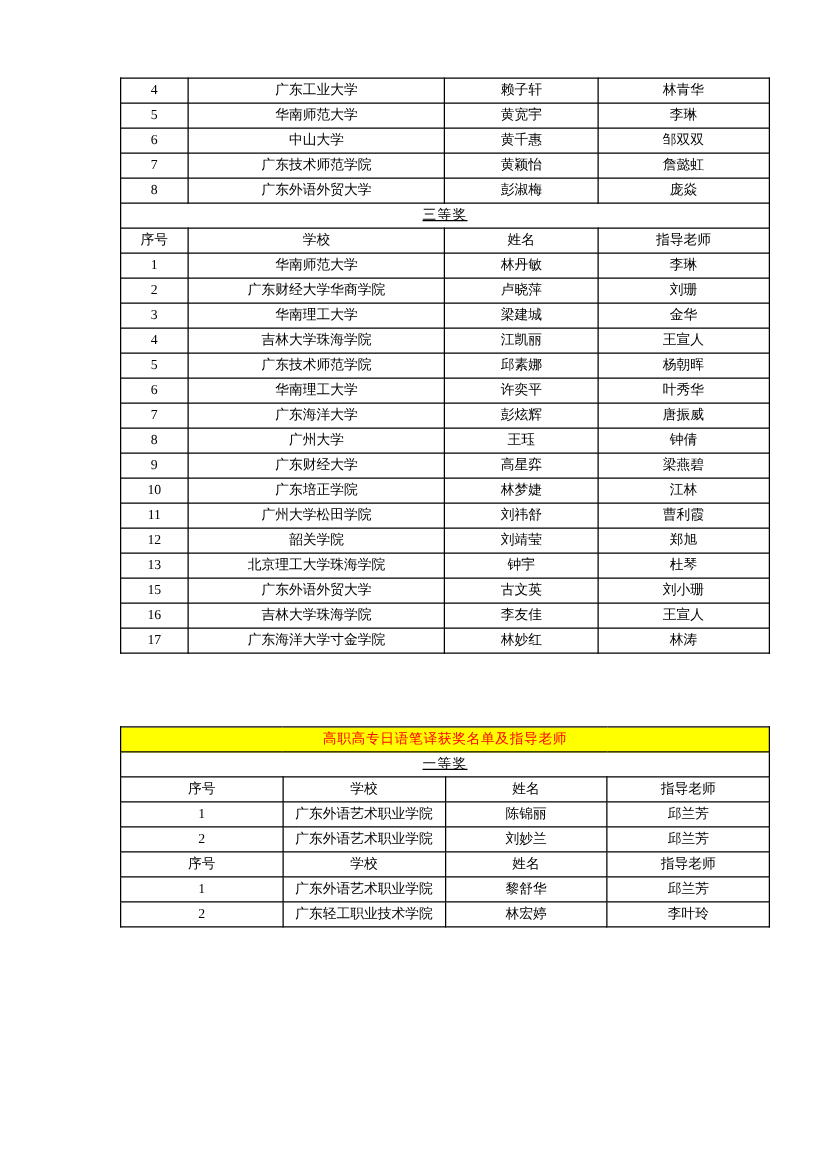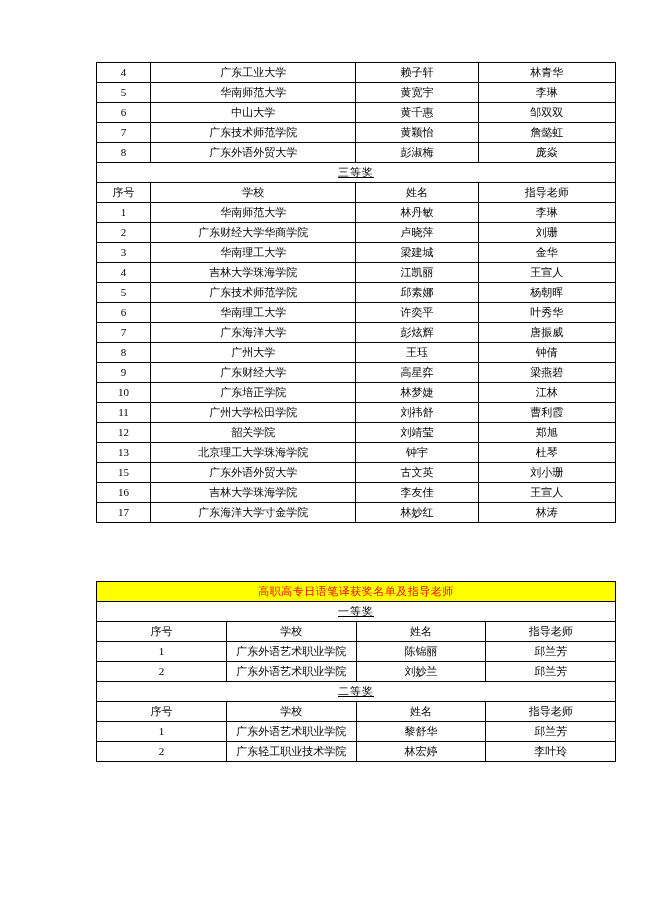--- a/index.html
+++ b/index.html
@@ -236,23 +236,20 @@
         <td class="school">广东外语艺术职业学院</td>
         <td class="name">陈锦丽</td>
         <td class="teacher">邱兰芳</td>
       </tr>
       <tr>
         <td class="idx">2</td>
         <td class="school">广东外语艺术职业学院</td>
         <td class="name">刘妙兰</td>
         <td class="teacher">邱兰芳</td>
       </tr>
-      <tr class="award-row">
-        <td colspan="4">二等奖</td>
-      </tr>
       <tr class="hdr">
         <td class="idx">序号</td>
         <td class="school">学校</td>
         <td class="name">姓名</td>
         <td class="teacher">指导老师</td>
       </tr>
       <tr>
         <td class="idx">1</td>
         <td class="school">广东外语艺术职业学院</td>
         <td class="name">黎舒华</td>

